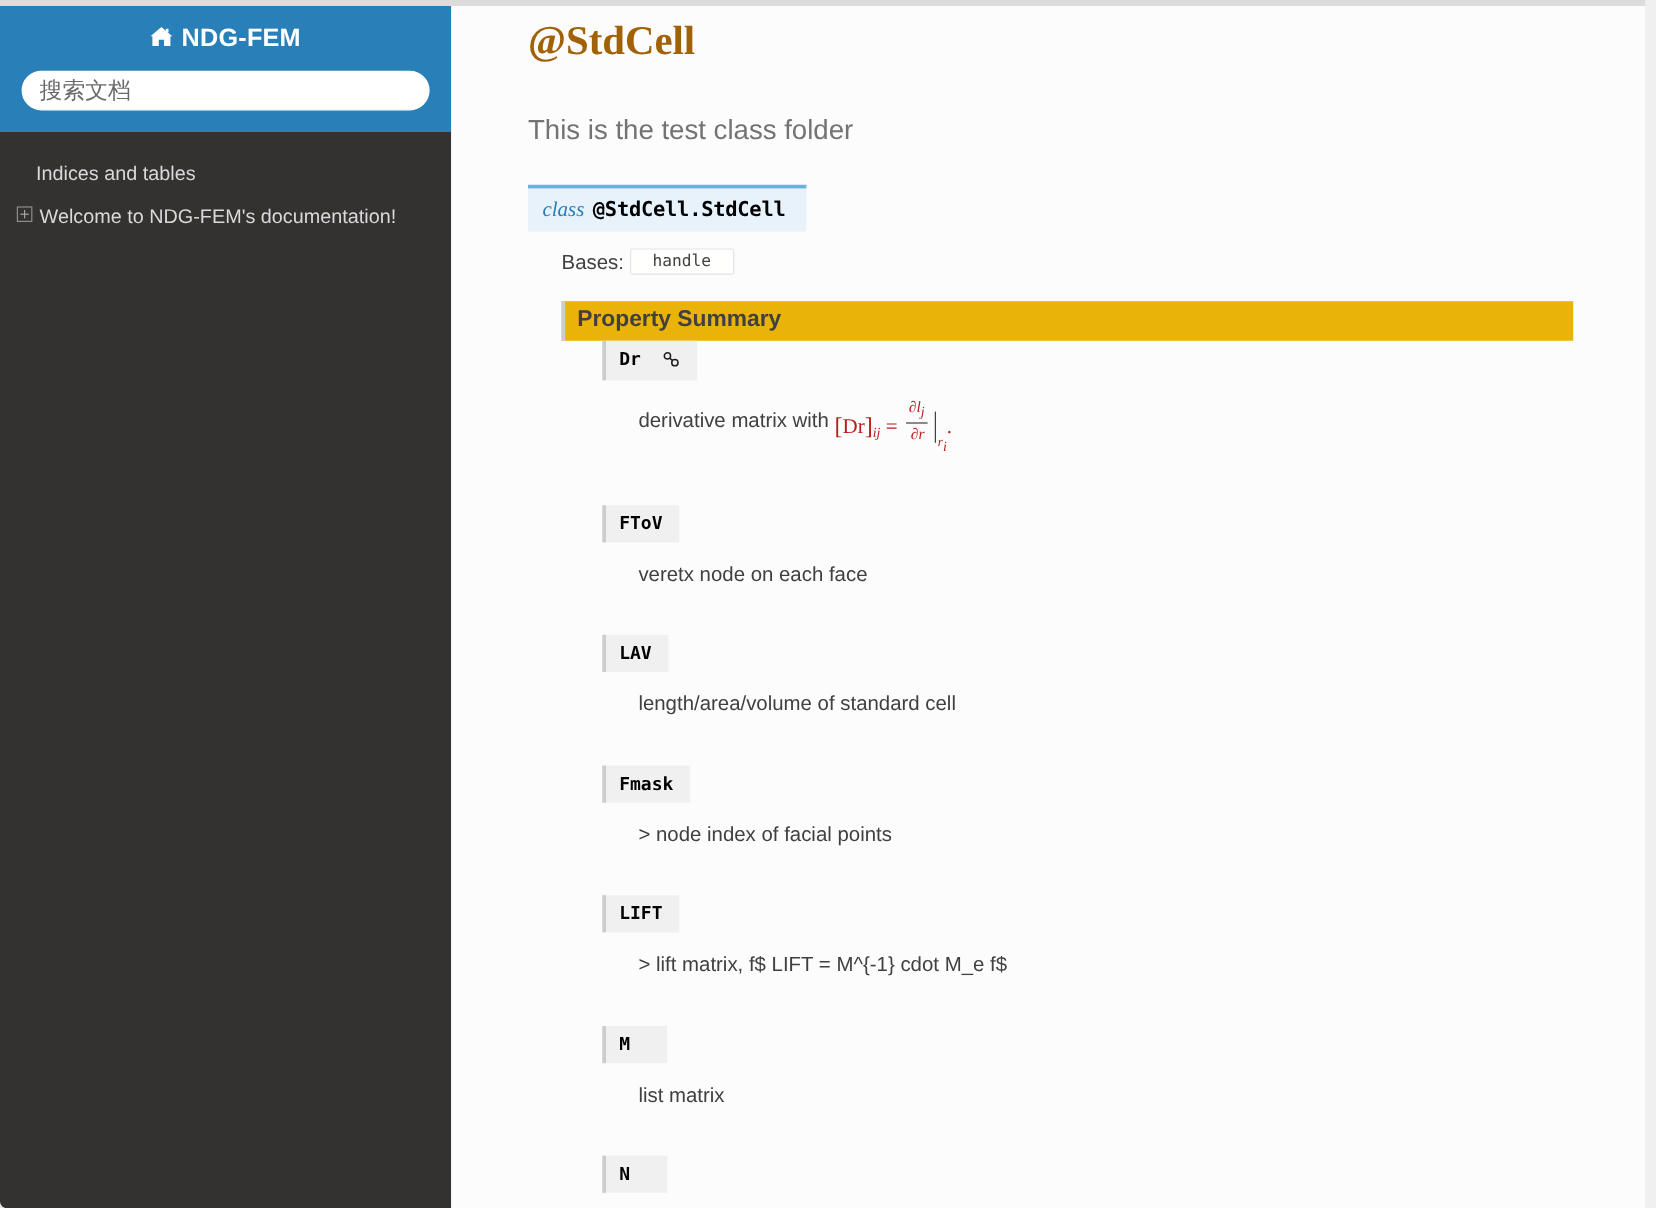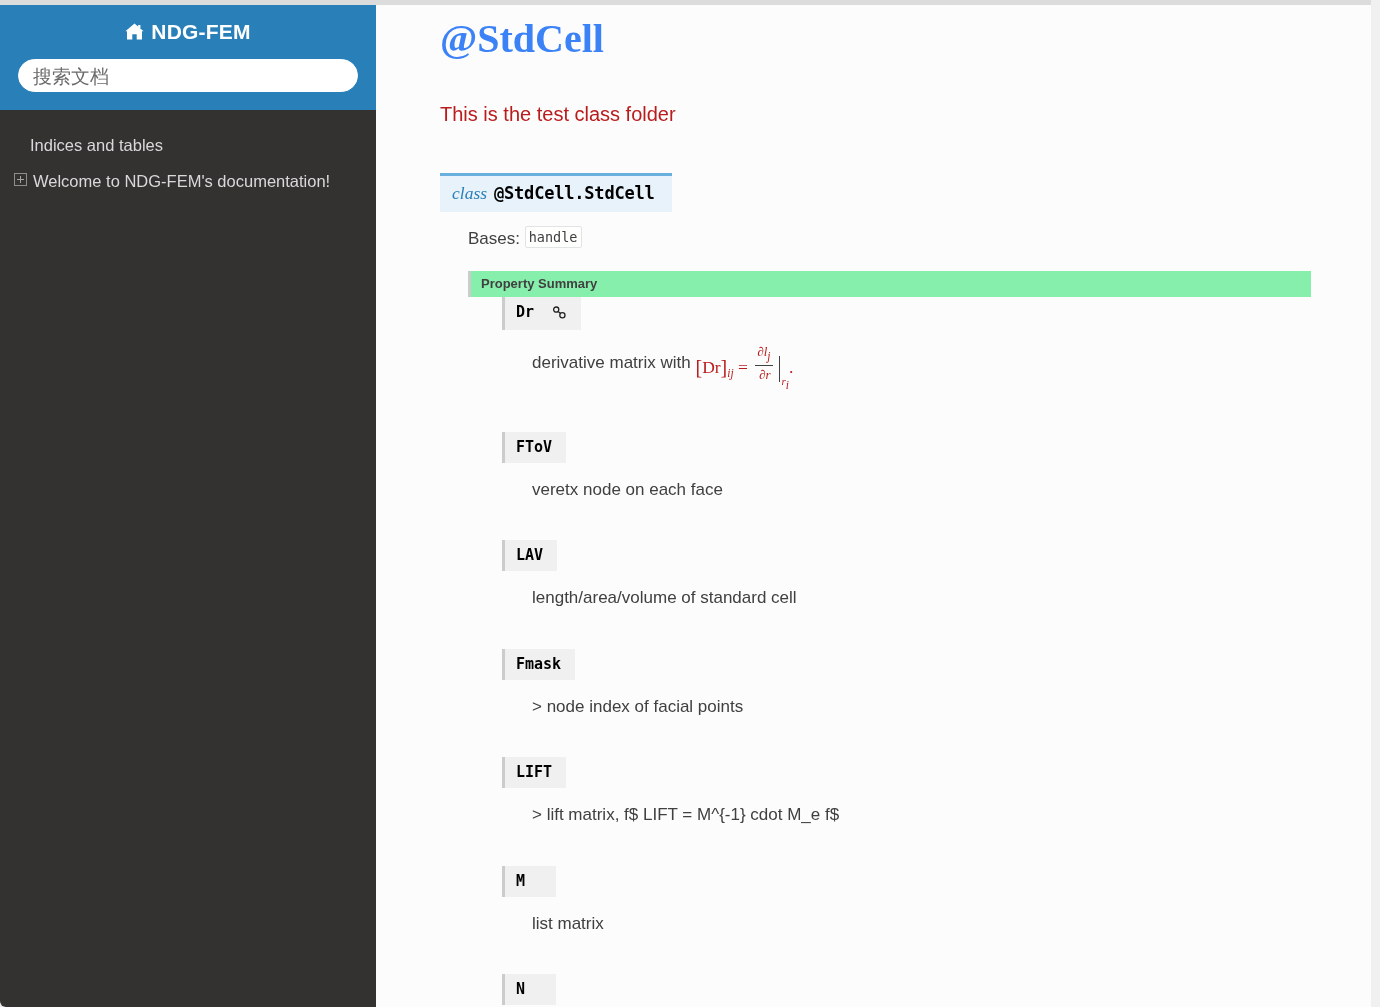--- a/index.html
+++ b/index.html
@@ -127,30 +127,30 @@
     width: 995px;
     height: 1002px;
     background: #fcfcfc;
     overflow: hidden;
   }
   .content-inner {
     padding: 0 30px 0 64px;
   }
   h1.page-title {
     font-family: "Liberation Serif", serif;
-    font-size: 40px;
+    font-size: 34px;
     font-weight: bold;
-    color: #3b82f6;
+    color: #a16207;
     margin: 8px 0 0 0;
     line-height: 1.3;
   }
   p.intro {
-    font-size: 20px;
-    color: #b91c1c;
-    margin: 34px 0 16px 0;
+    font-size: 23px;
+    color: #737373;
+    margin: 34px 0 0 0;
     line-height: 1.5;
   }
 
   .sig-block {
     margin-top: 28px;
     display: inline-block;
     background: #e7f2fa;
     border-top: 3px solid #6ab0de;
     padding: 7px 12px 8px 12px;
     font-family: "DejaVu Sans Mono", monospace;
@@ -177,33 +177,33 @@
     color: #404040;
   }
   .code-inline {
     display: inline-block;
     font-family: "DejaVu Sans Mono", monospace;
     font-size: 13.5px;
     color: #404040;
     background: #fffffe;
     border: 1px solid #e1e4e5;
     border-radius: 2px;
-    padding: 2px 3px;
+    padding: 2px 18px;
     vertical-align: 2px;
     white-space: nowrap;
   }
 
   .section-band {
     margin: 22px 0 0 28px;
     width: 843px;
-    background: #86efac;
+    background: #eab308;
     border-left: 3px solid #ccc;
     box-sizing: border-box;
     padding: 5px 0 6px 10px;
-    font-size: 13px;
+    font-size: 19px;
     font-weight: bold;
     color: #404040;
   }
 
   .prop {
     margin-left: 62px;
   }
   .prop + .prop {
     margin-top: 38px;
   }

